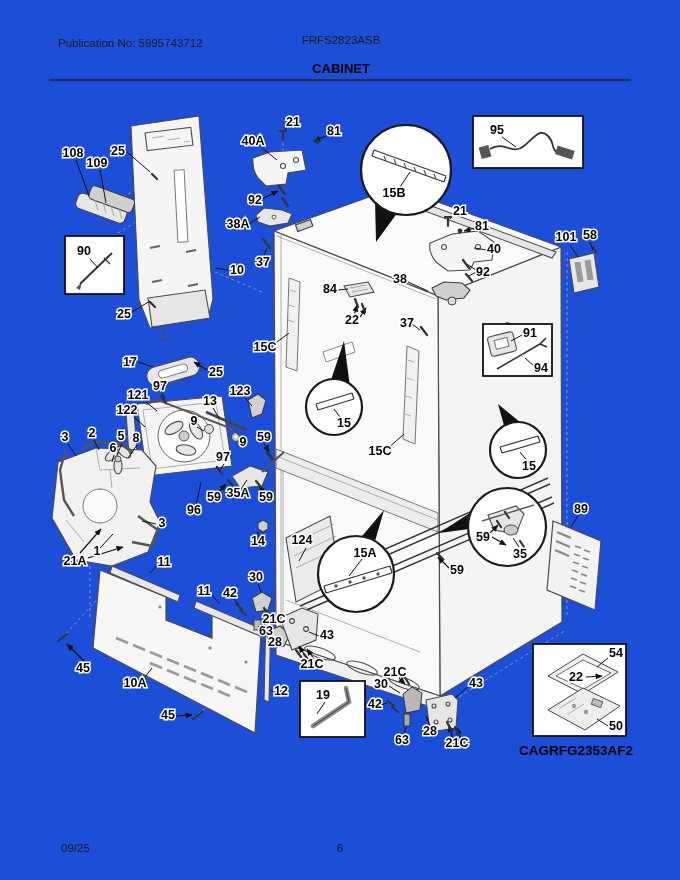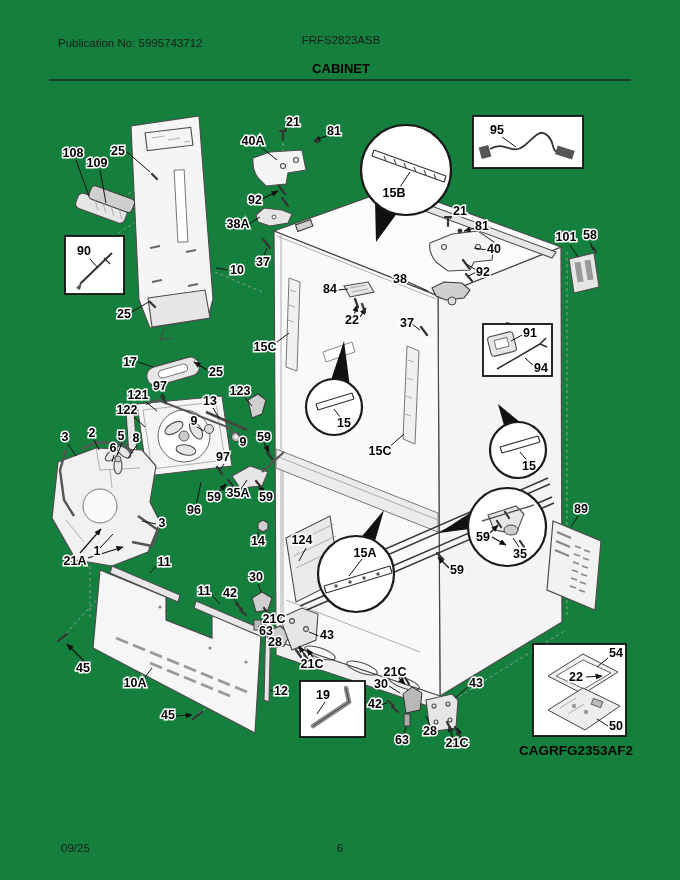--- a/index.html
+++ b/index.html
@@ -1,16 +1,16 @@
 <!DOCTYPE html>
 <html><head>
 <meta charset="utf-8">
 <style>
   html,body{margin:0;padding:0;background:#888;}
-  #page{position:relative;width:680px;height:880px;background:#15803d;overflow:hidden;}
+  #page{position:relative;width:680px;height:880px;background:#1d4ed8;overflow:hidden;}
   svg{position:absolute;left:0;top:0;}
   .callout{font:bold 12.5px "Liberation Sans",sans-serif;fill:#000;stroke:#fff;stroke-width:3px;paint-order:stroke;text-anchor:middle;}
   .hdr{font:11.5px "Liberation Sans",sans-serif;fill:#1a1a1a;}
   .hdr-c{text-anchor:middle;}
   .title{font:bold 13px "Liberation Sans",sans-serif;fill:#000;text-anchor:middle;}
   .code{font:bold 13.5px "Liberation Sans",sans-serif;fill:#000;text-anchor:middle;}
   .art{stroke:#4a4a4a;stroke-width:1.1;fill:none;}
   .fillA{fill:#f5f5f5;stroke:#4a4a4a;stroke-width:1.1;}
   .fillB{fill:#e6e6e6;stroke:#4a4a4a;stroke-width:1.1;}
   .fillC{fill:#cfcfcf;stroke:#3a3a3a;stroke-width:1.1;}

